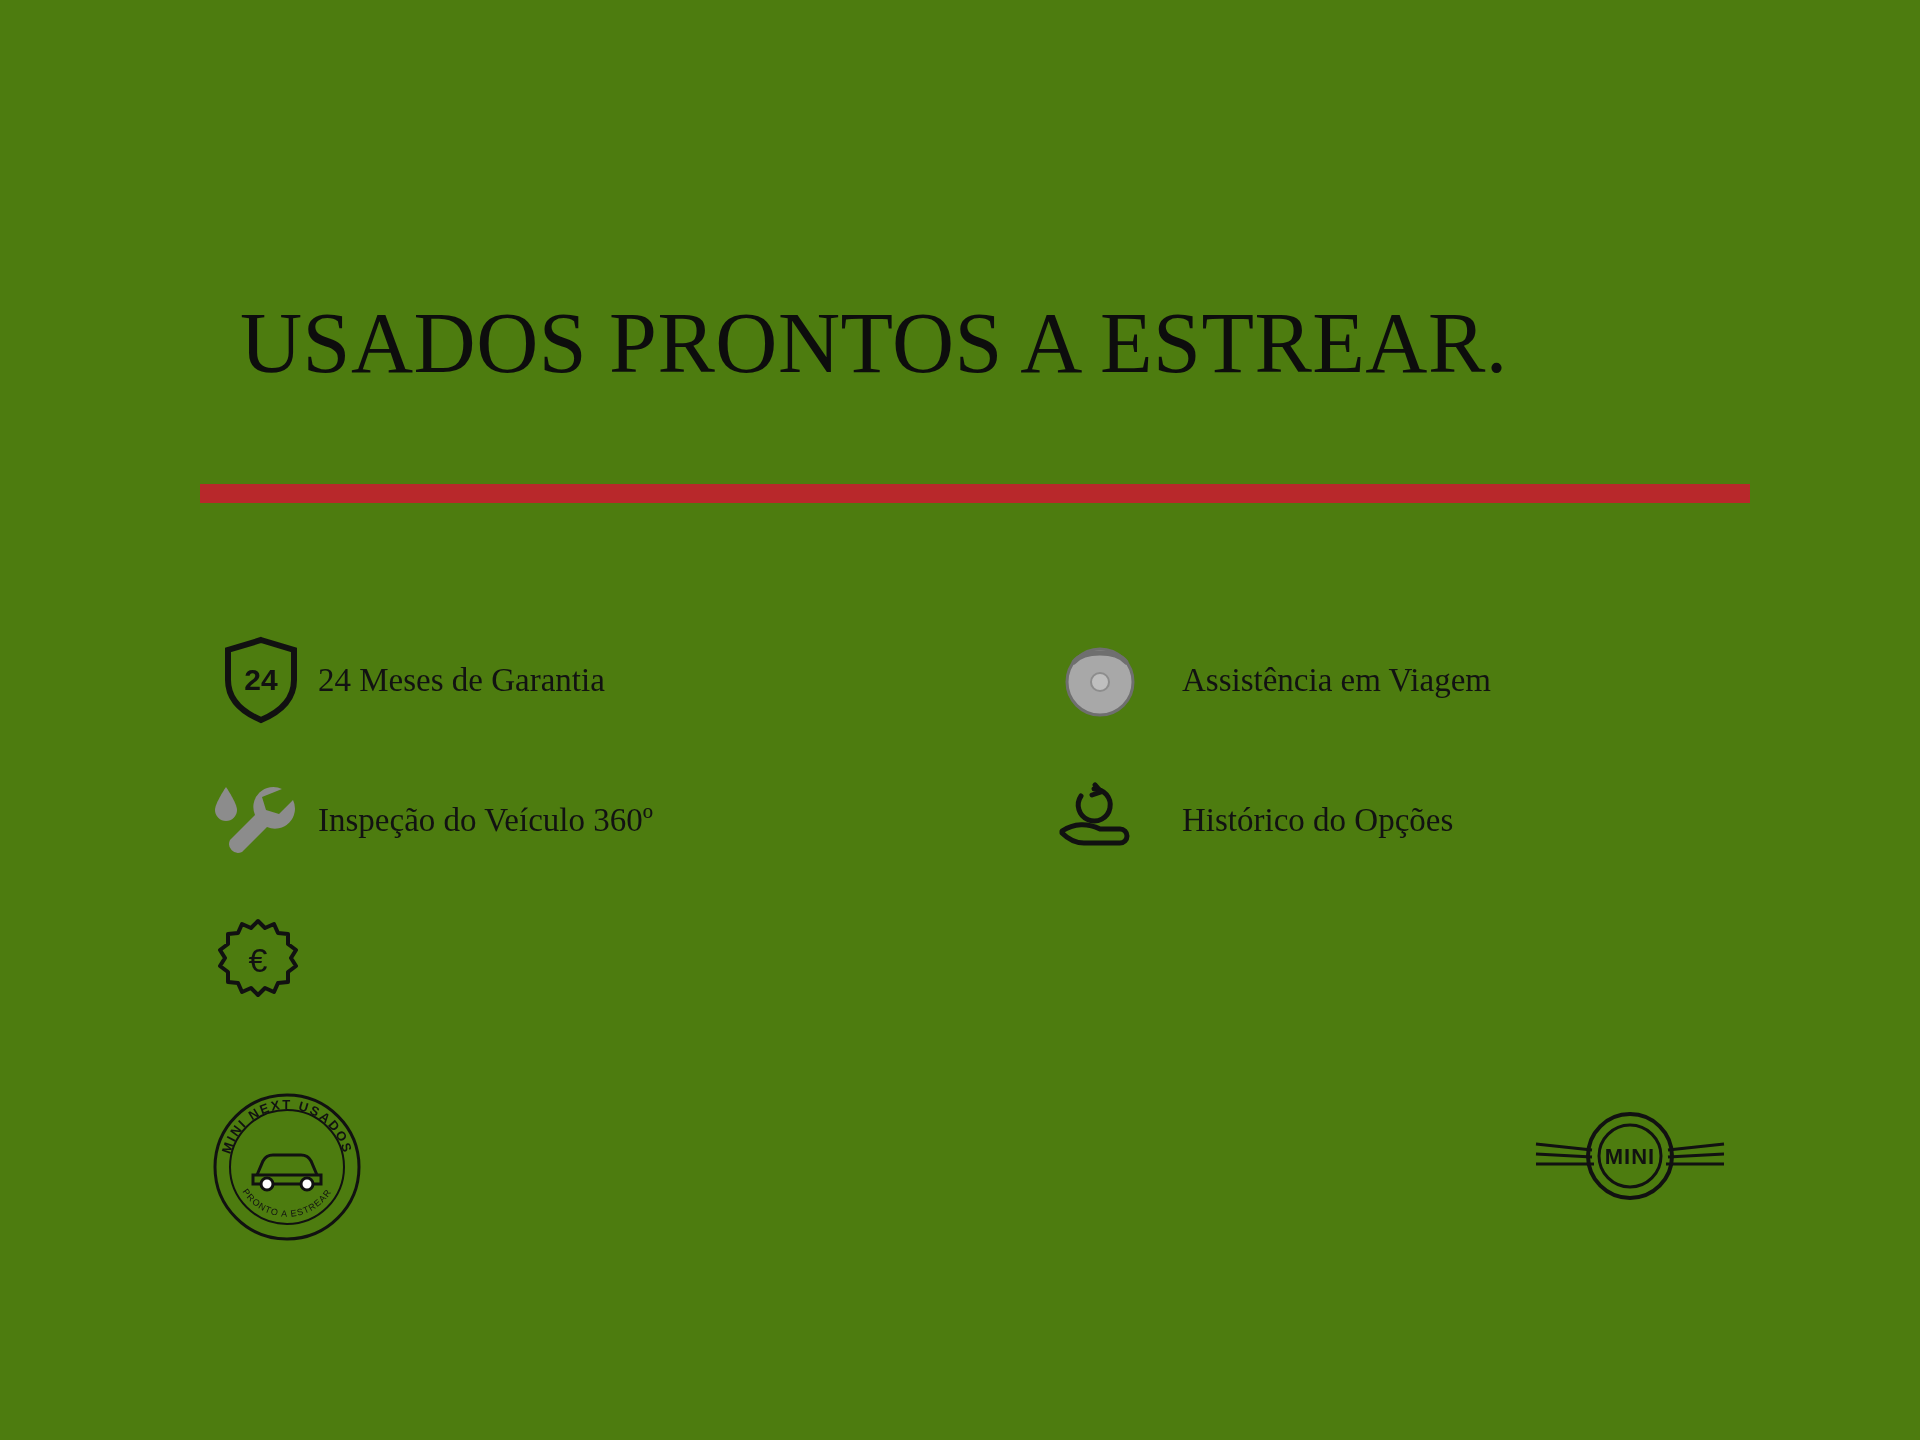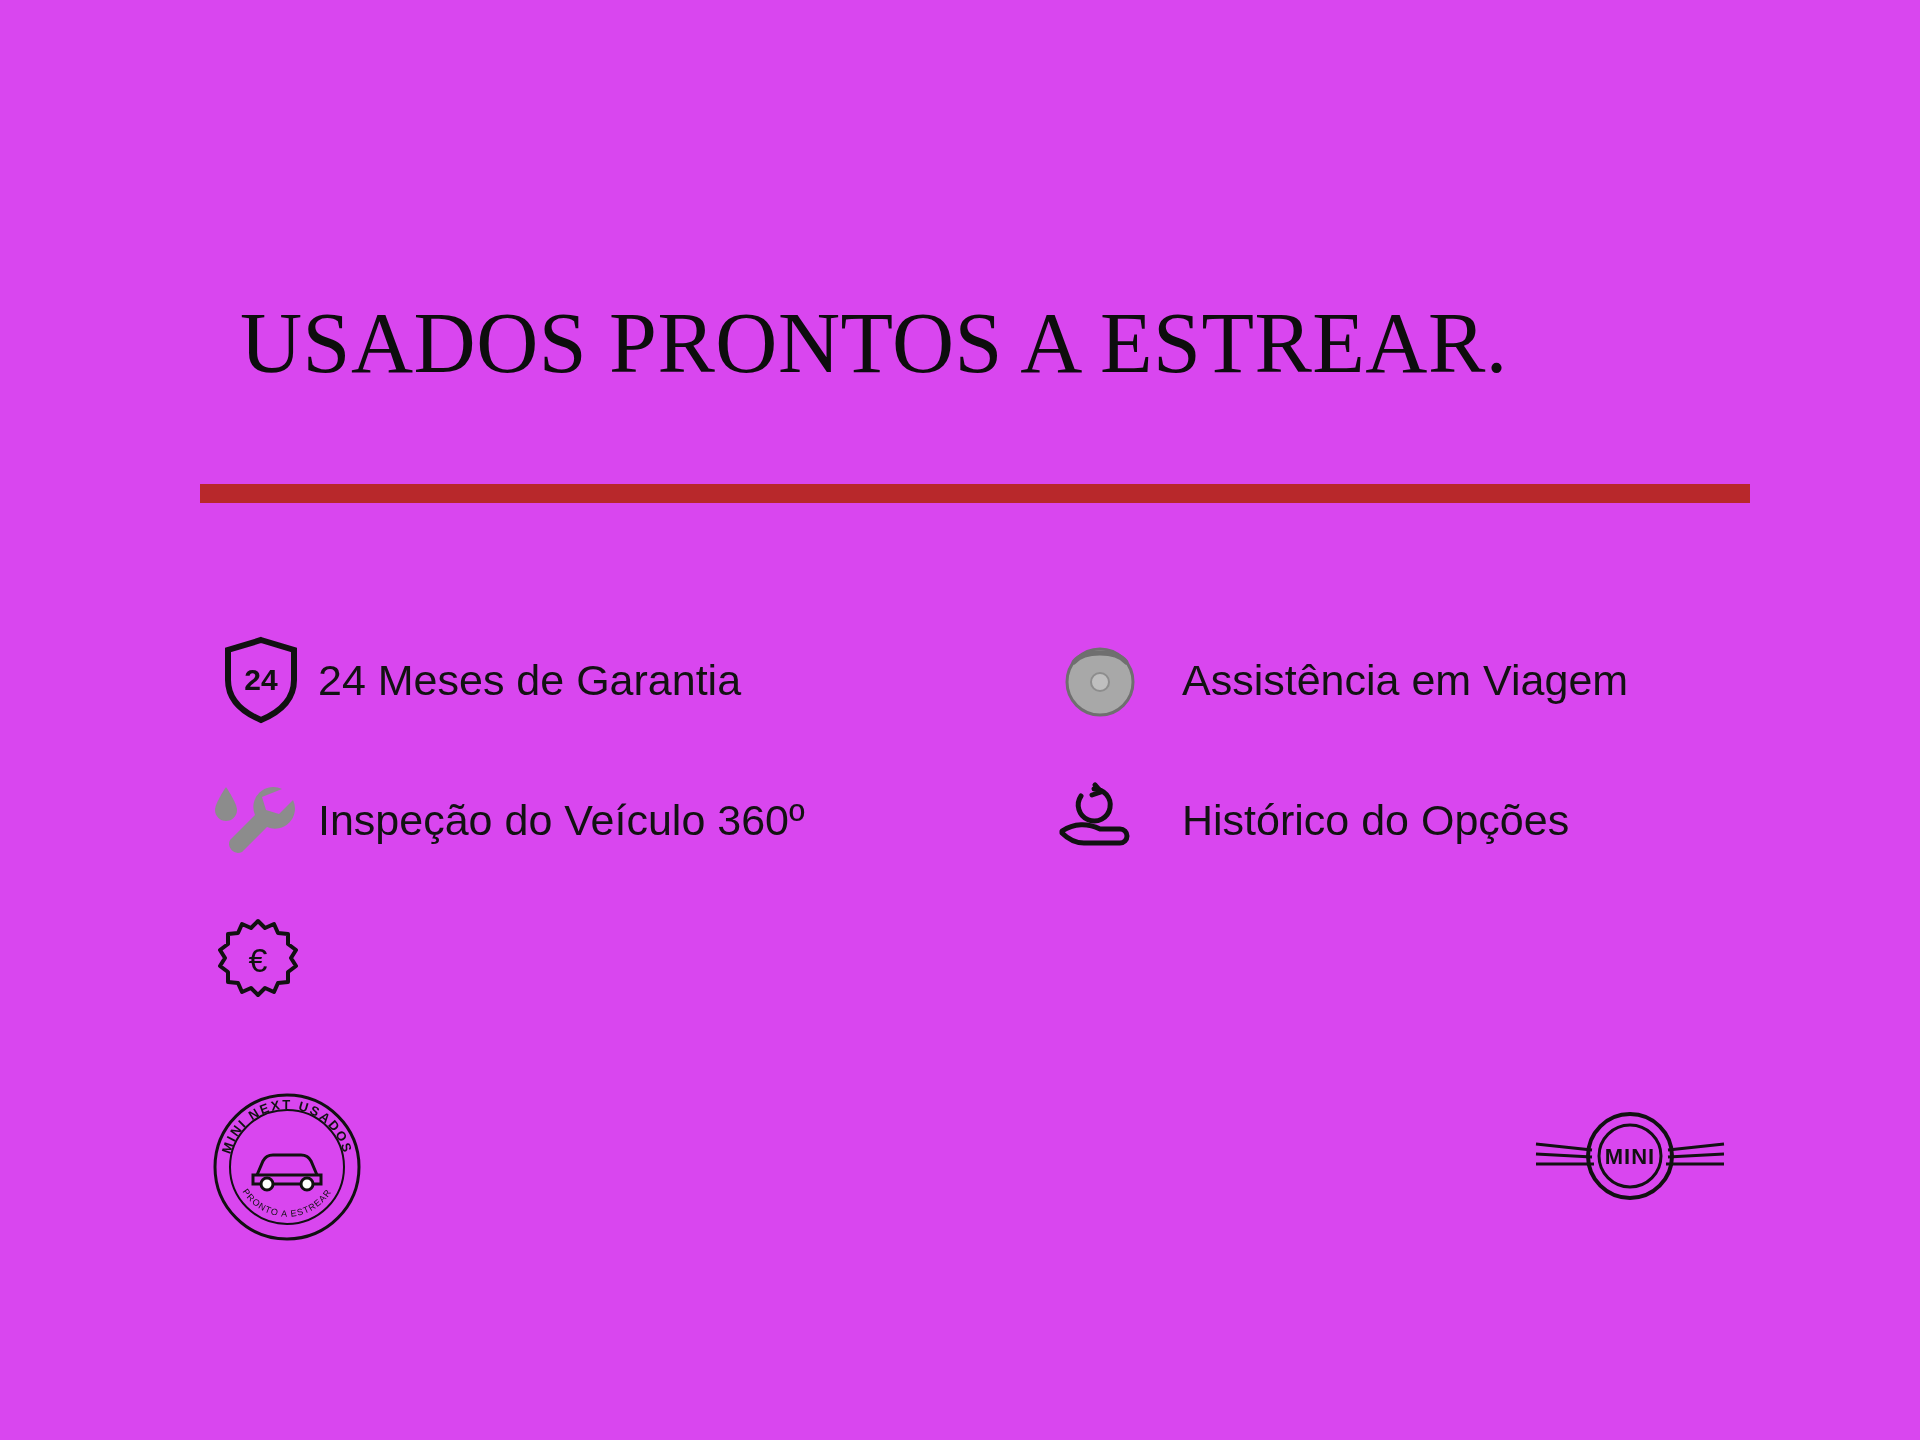--- a/index.html
+++ b/index.html
@@ -12,21 +12,21 @@
     height: 1440px;
     font-family: "Liberation Serif", serif;
     color: #111111;
     overflow: hidden;
   }
 
   .slide {
     position: relative;
     width: 1920px;
     height: 1440px;
-    background: #d946ef;
+    background: #4d7c0f;
   }
 
   
   .title {
     position: absolute;
     left: 240px;
     top: 300px;
     font-family: "Liberation Serif", serif;
     font-size: 86px;
     line-height: 1;
@@ -66,22 +66,22 @@
 
   .ficon {
     width: 100px;
     min-width: 100px;
     height: 100px;
     display: flex;
     align-items: center;
     justify-content: flex-end;
   }
   .flabel {
-    font-family: Liberation Sans, sans-serif;
-    font-size: 43px;
+    font-family: Liberation Serif, serif;
+    font-size: 33px;
     color: #121212;
     white-space: nowrap;
     margin-left: 18px;
   }
   .fcell.col2 .flabel { margin-left: 42px; }
 
   
   .badge-left {
     position: absolute;
     left: 205px;

